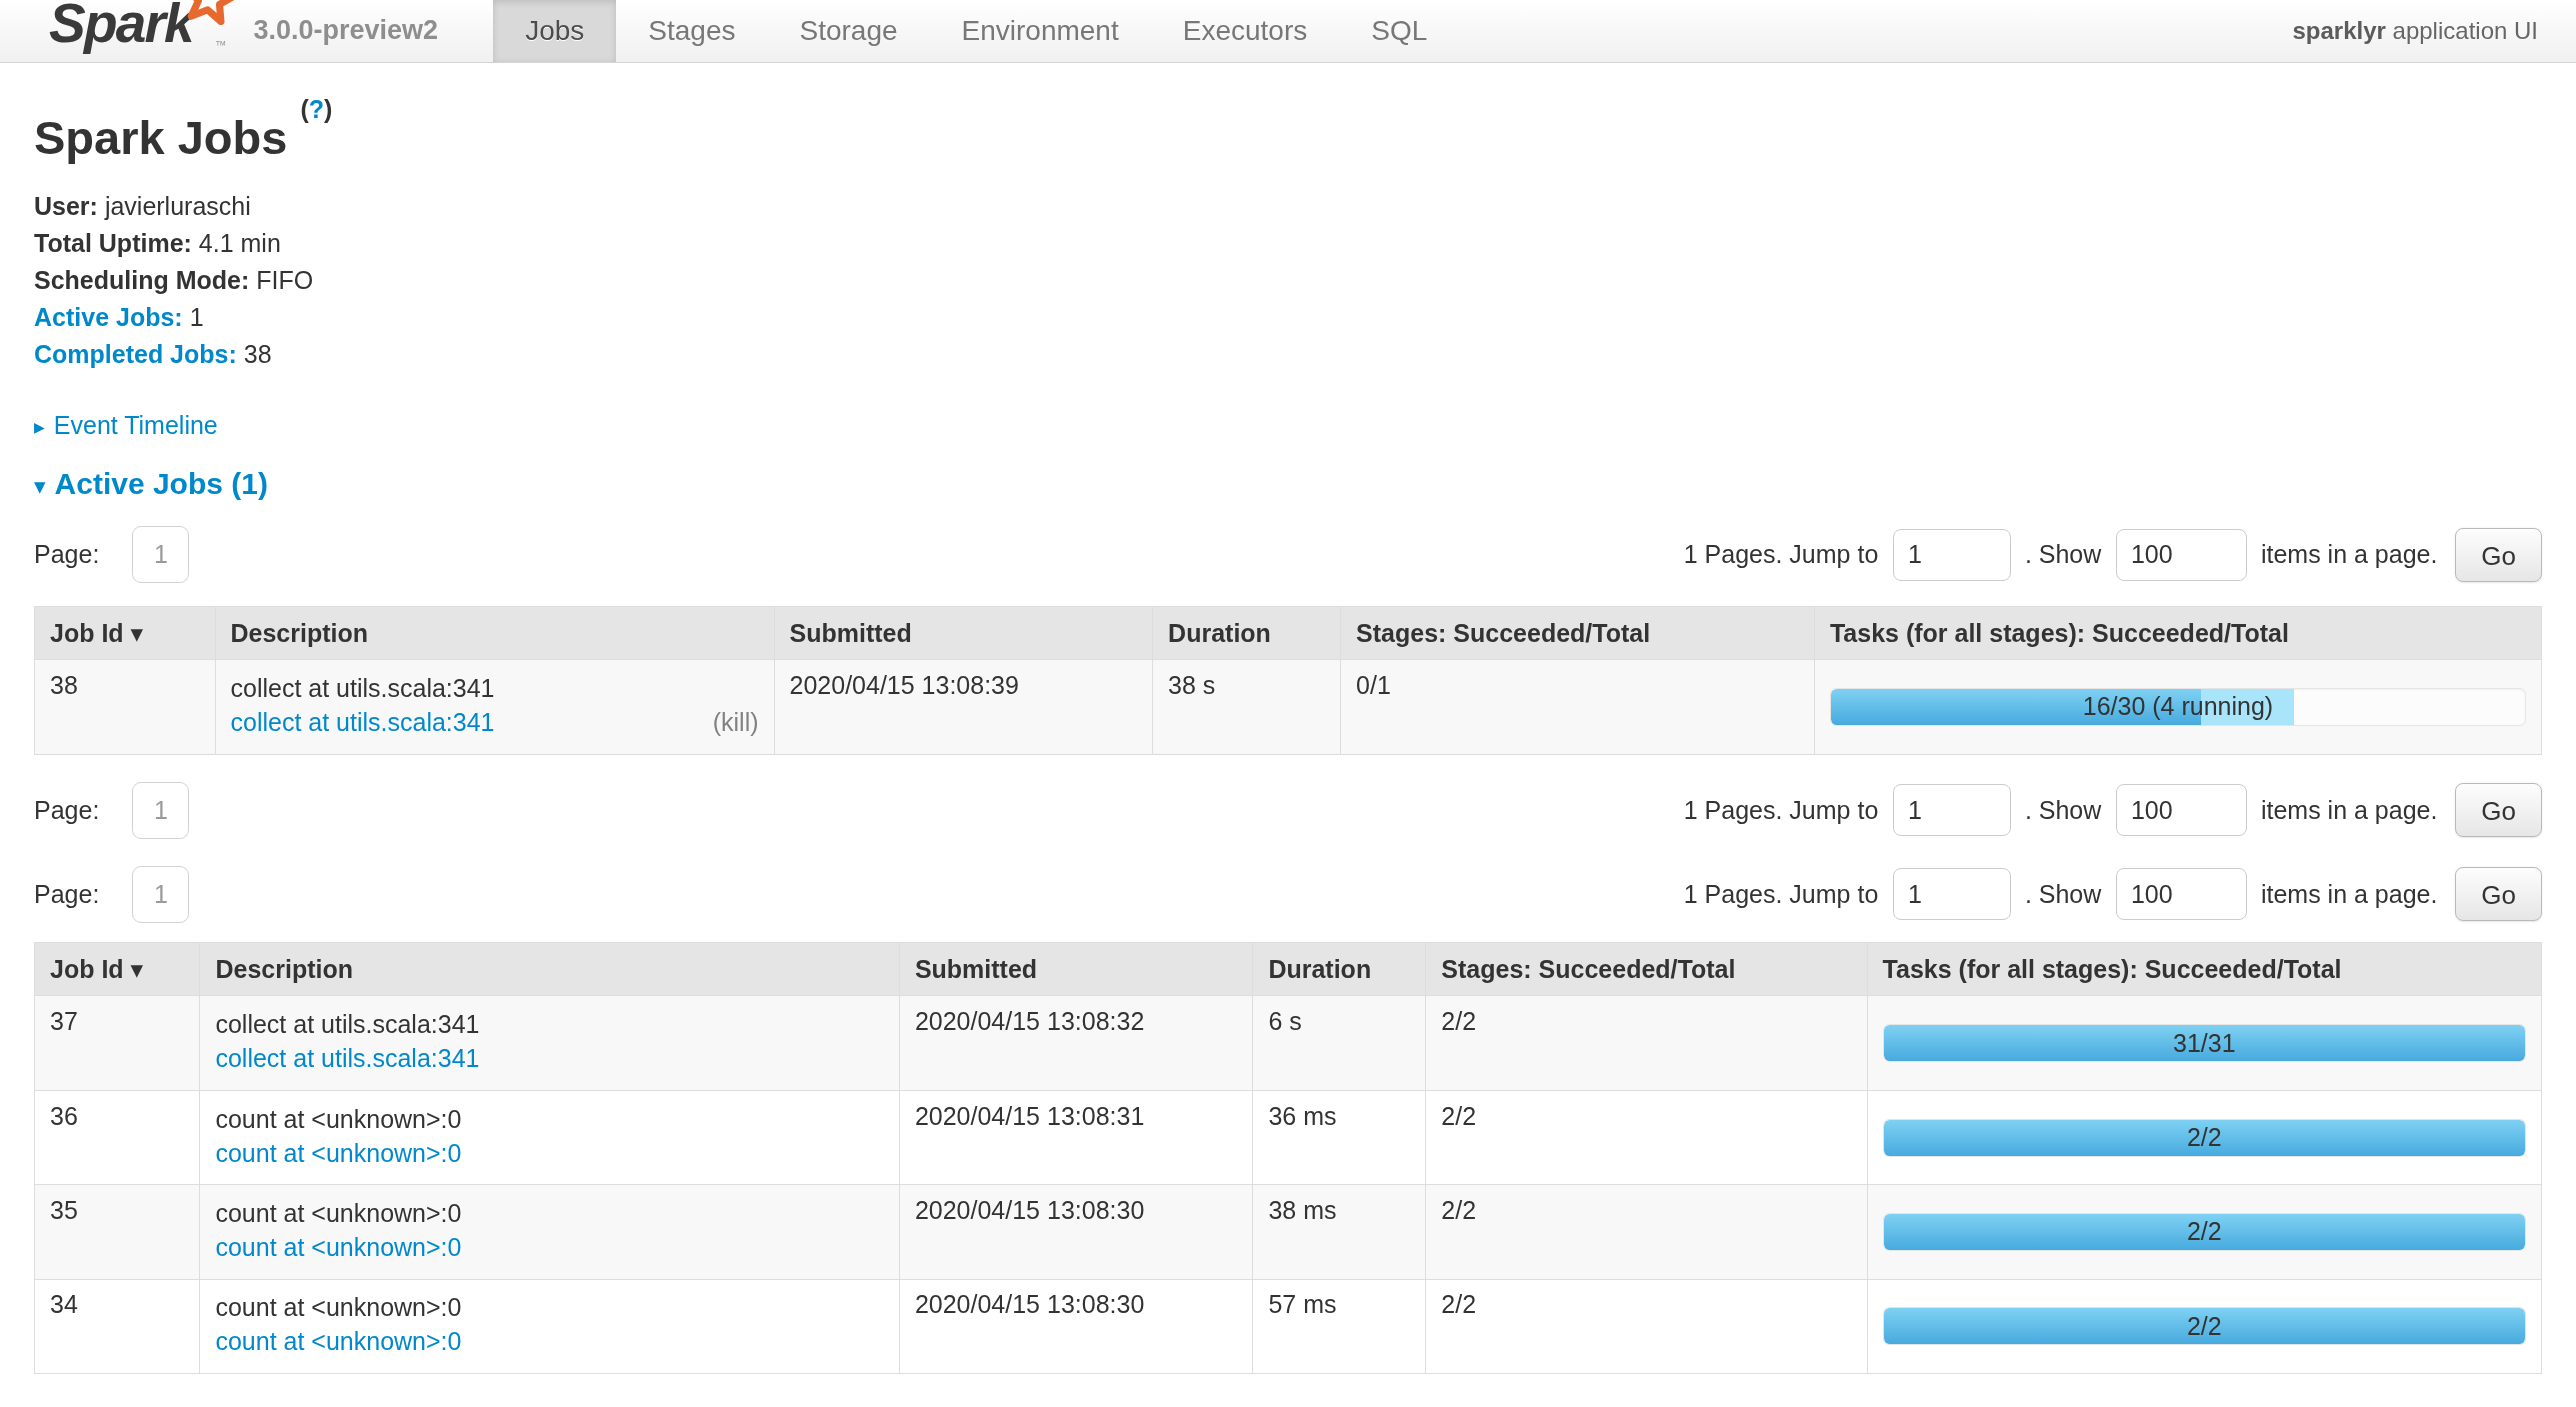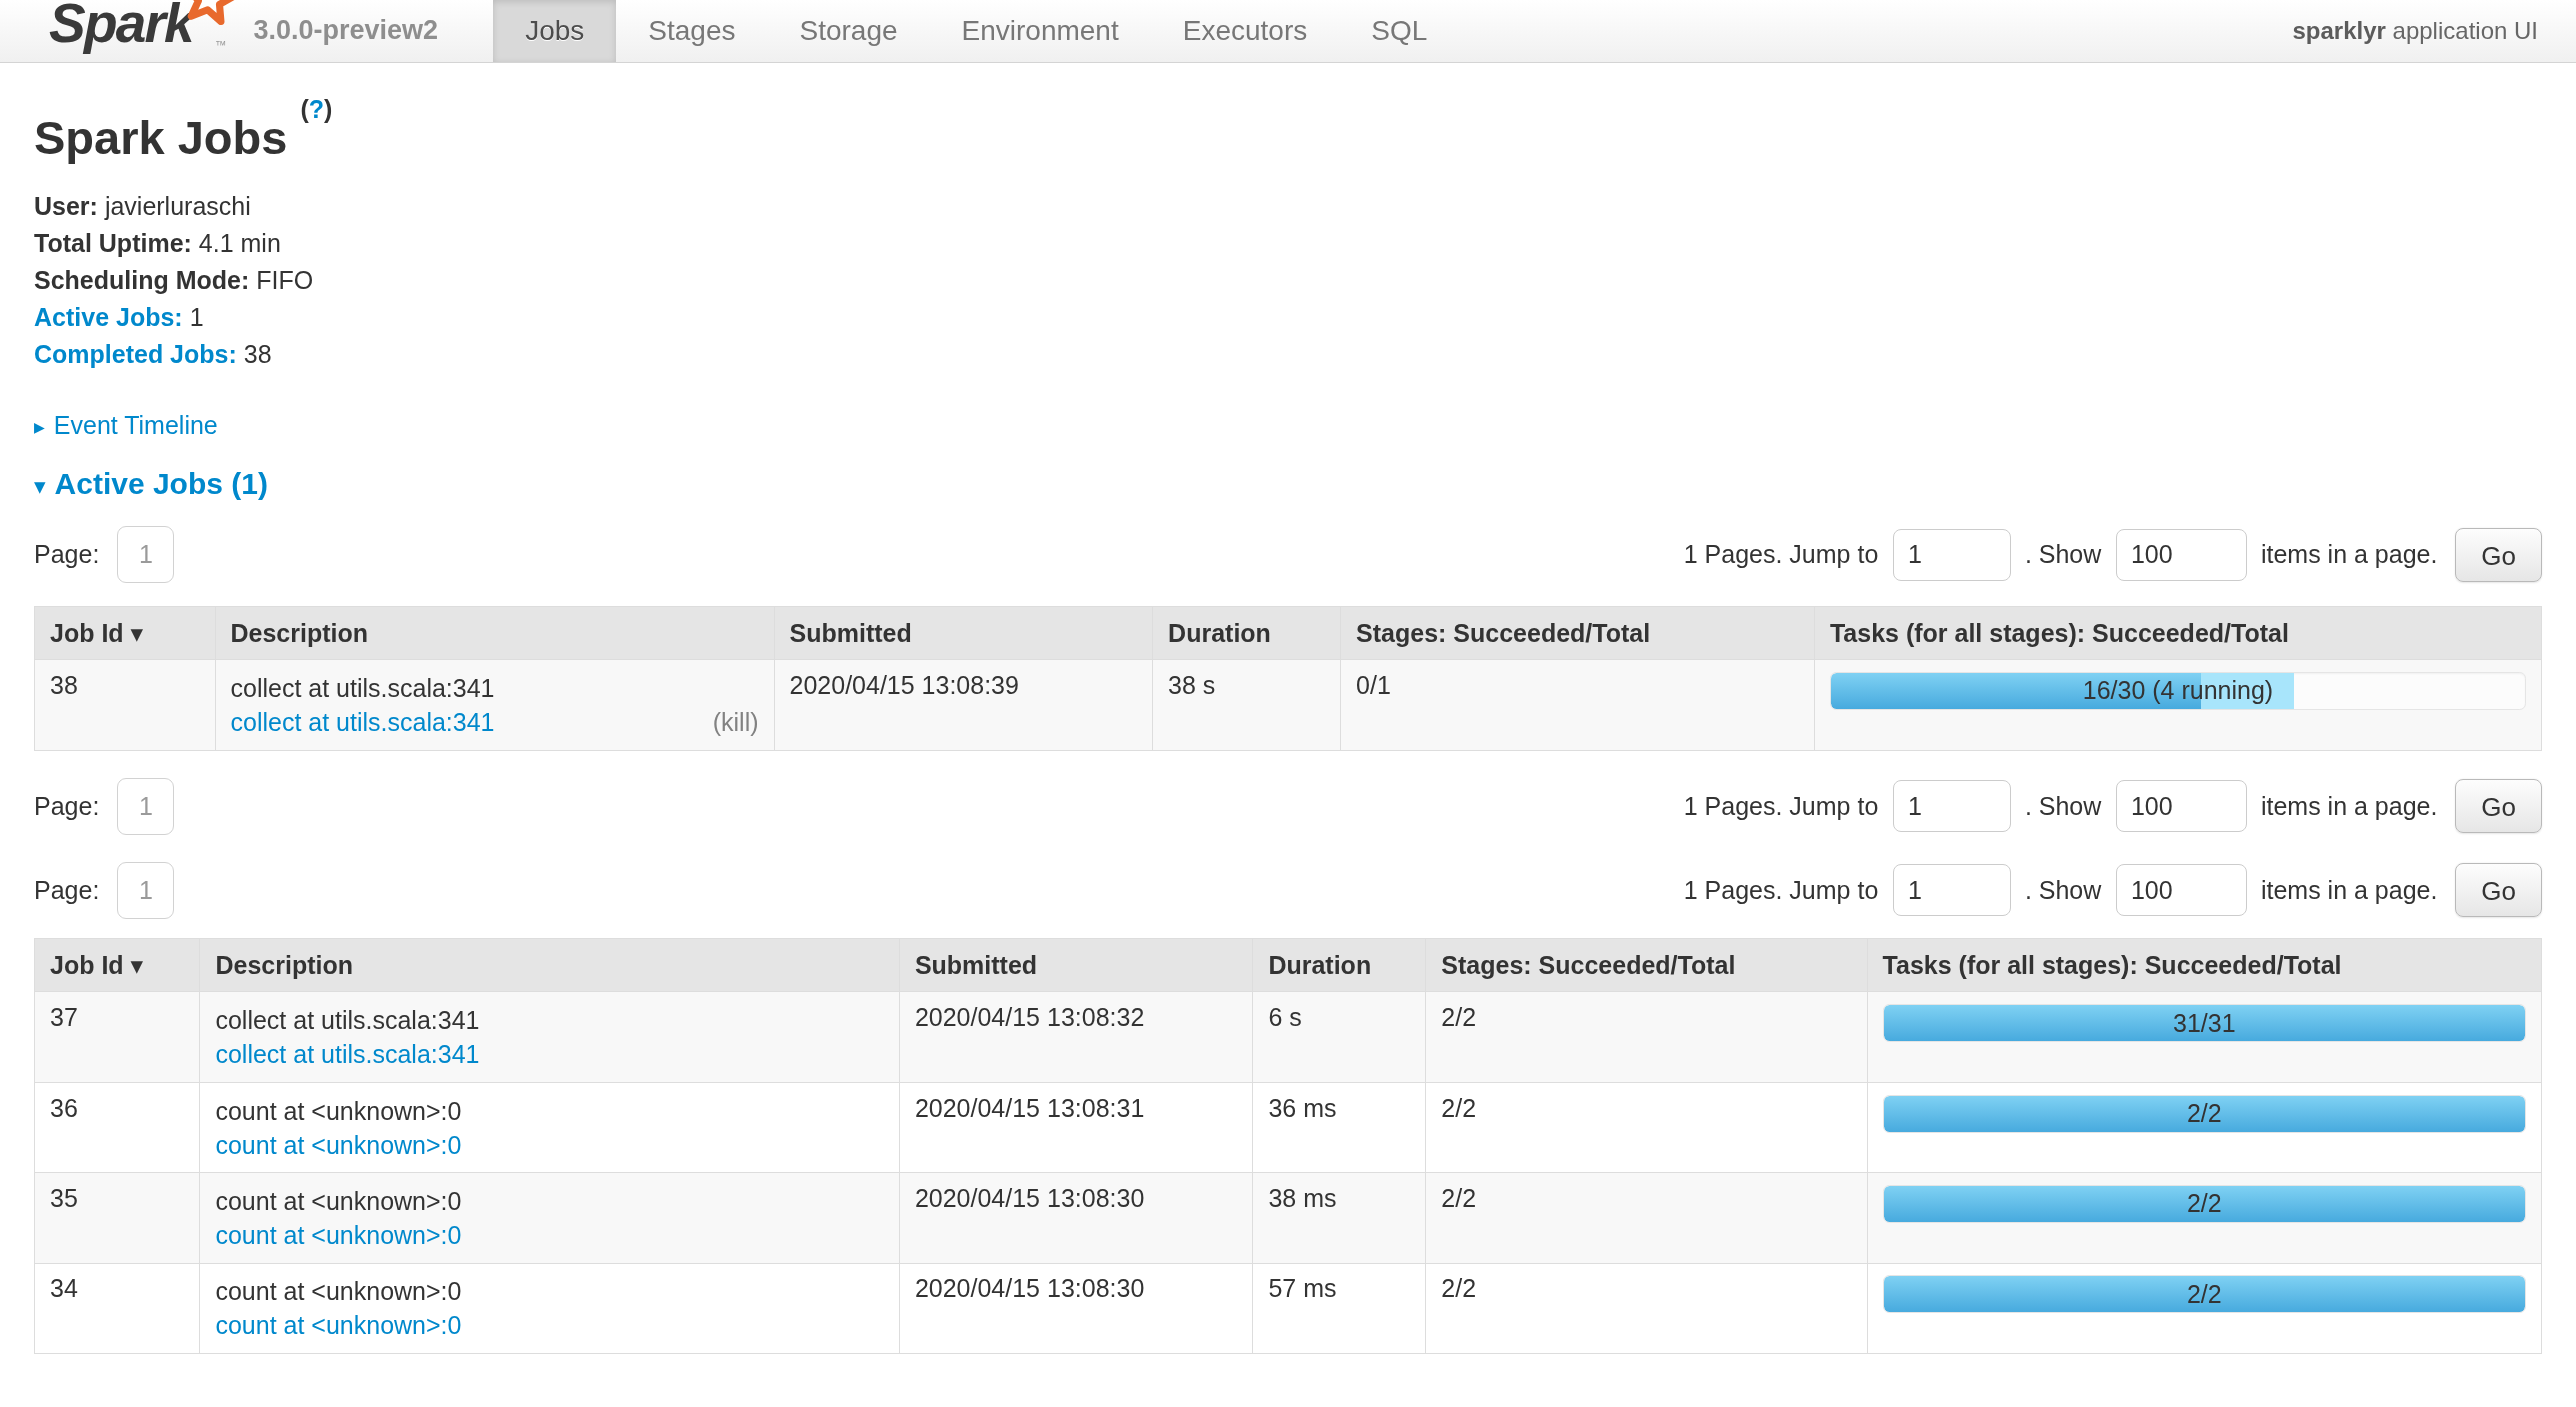--- a/index.html
+++ b/index.html
@@ -43,21 +43,21 @@
   .event-timeline { margin-top:38px; font-size:25px; color:#0088cc; cursor:pointer; }
   .event-timeline .arr { font-size:21.5px; margin-right:9px; }
 
   .section-heading { margin-top:27px; font-size:30px; font-weight:bold; color:#0088cc;
     cursor:pointer; }
   .section-heading .arr { font-size:23px; margin-right:9px; }
   .section-heading.second { margin-top:32px; }
 
   
   .pagerow { margin-top:25px; display:flex; align-items:center; font-size:25px; }
-  .pageleft { display:flex; align-items:center; gap:18px; }
+  .pageleft { display:flex; align-items:center; gap:33px; }
   .pagebox { width:57px; height:57px; border:1.8px solid #d2d2d2; border-radius:9px;
     background:#fff; color:#9a9a9a; font-size:25px; display:flex; align-items:center;
     justify-content:center; }
   .pageright { margin-left:auto; display:flex; align-items:center; gap:14.3px; }
   .txt-input { height:52px; border:1.8px solid #ccc; border-radius:8px; background:#fff;
     font-family:inherit; font-size:25px; color:#333; padding:0 14.3px; }
   .jump { width:118px; } .show { width:131px; }
   .go-btn { height:54px; padding:12px 25px; margin-left:3.6px; border:0.9px solid #b9b9b9;
     border-radius:8px; background:linear-gradient(#fdfdfd,#e6e6e6); font-family:inherit;
     font-size:26px; color:#333; box-shadow:0 0.9px 1.8px rgba(0,0,0,.1); cursor:pointer; }
@@ -69,21 +69,21 @@
   table.jobs th { font-weight:bold; color:#333; padding:11.6px 15px; background:#e5e5e5;
     cursor:pointer; }
   table.jobs td { padding:10.7px 15px; }
   tr.striped td { background:#f8f8f8; }
   .cell-line { line-height:34px; white-space:nowrap; }
   .desc2 { display:flex; justify-content:space-between; line-height:34px; }
   a.joblink { color:#0088cc; text-decoration:none; cursor:pointer; }
   .kill { color:#828282; }
 
   
-  .progress { position:relative; height:38px; margin:1px 0; background:#fcfcfc;
+  .progress { position:relative; height:38px; margin:17px 0; background:#fcfcfc;
     border:0.9px solid #e5e5e5; border-radius:6.3px; overflow:hidden;
     box-shadow:inset 0 0.9px 1.8px rgba(0,0,0,.05); }
   .progress .done { position:absolute; top:0; bottom:0; left:0;
     background:linear-gradient(#7fd1f3,#47aade); border-radius:5.4px 0 0 5.4px; }
   .progress .done.full { border-radius:5.4px; }
   .progress .running { position:absolute; top:0; bottom:0; background:#a8e5fb; }
   .progress .plabel { position:absolute; inset:0; display:flex; align-items:center;
     justify-content:center; font-size:25px; color:#333; }
 </style>
 </head>

